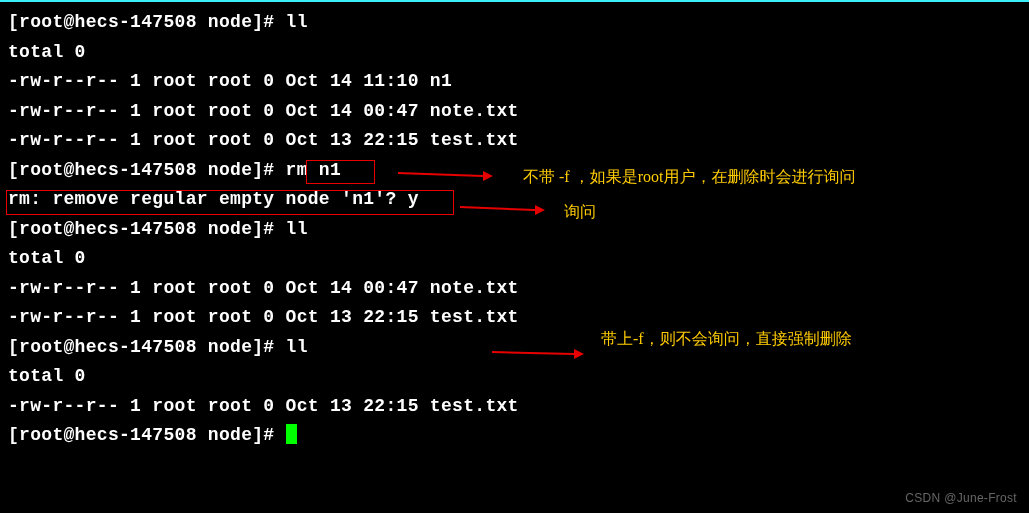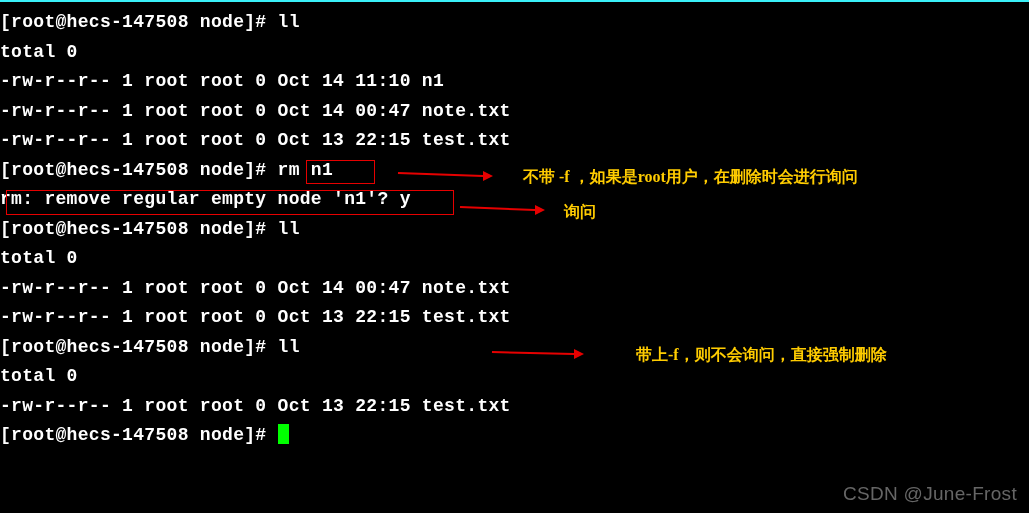--- a/index.html
+++ b/index.html
@@ -5,39 +5,39 @@
   * { margin:0; padding:0; box-sizing:border-box; }
   body {
     width:1029px; height:513px;
     background:#000;
     font-family:"Courier New",monospace;
     font-size:18px; font-weight:bold;
     color:#fff; position:relative;
     border-top:2px solid #3af0f8;
     overflow:hidden;
   }
-  .term { padding:6px 0; line-height:29.5px; letter-spacing:0.3px; }
+  .term { padding:6px 8px; line-height:29.5px; letter-spacing:0.3px; }
   .line { white-space:pre; position:relative; }
   .cursor {
     display:inline-block; width:11px; height:20px;
     background:#00ff00; vertical-align:middle; margin-bottom:3px;
   }
   .box {
     position:absolute; border:1px solid #e60000; pointer-events:none;
   }
   .annot {
     position:absolute; color:#ffcc00;
-    font-family:"SimSun","Songti SC",serif; font-size:16px; font-weight:bold;
+    font-family:"SimSun","Songti SC",serif; font-size:16px; font-weight:normal;
   }
   .arrow { position:absolute; }
   .arrow svg { overflow:visible; }
   .watermark {
     position:absolute; right:12px; bottom:8px;
     color:#666; font-family:Arial,sans-serif;
-    font-size:19px; font-weight:normal; letter-spacing:0.3px;text-align:center;
+    font-size:12px; font-weight:normal; letter-spacing:0.3px;text-align:center;
   }
 </style>
 </head>
 <body>
 
 <div class="term">
   <div class="line"><span>[root@hecs-147508 node]# </span><span>ll</span></div>
   <div class="line">total 0</div>
   <div class="line">-rw-r--r-- 1 root root 0 Oct 14 11:10 n1</div>
   <div class="line">-rw-r--r-- 1 root root 0 Oct 14 00:47 note.txt</div>
@@ -71,15 +71,15 @@
 </div>
 <div class="arrow" style="left:492px; top:343px;">
 <svg width="100" height="18">
       <line x1="0" y1="7" x2="82" y2="9" stroke="#e60000" stroke-width="2"></line>
       <polygon points="82,4 92,9 82,14" fill="#e60000"></polygon>
     </svg>
 </div>
 
 <div class="annot" style="left:523px; top:165px;">不带 -f ，如果是root用户，在删除时会进行询问</div>
 <div class="annot" style="left:564px; top:200px;">询问</div>
-<div class="annot" style="left:601px; top:343px;margin-left:35px;">带上-f，则不会询问，直接强制删除</div>
+<div class="annot" style="left:601px; top:327px;">带上-f，则不会询问，直接强制删除</div>
 
 <div class="watermark">CSDN @June-Frost</div>
 
 </body></html>

